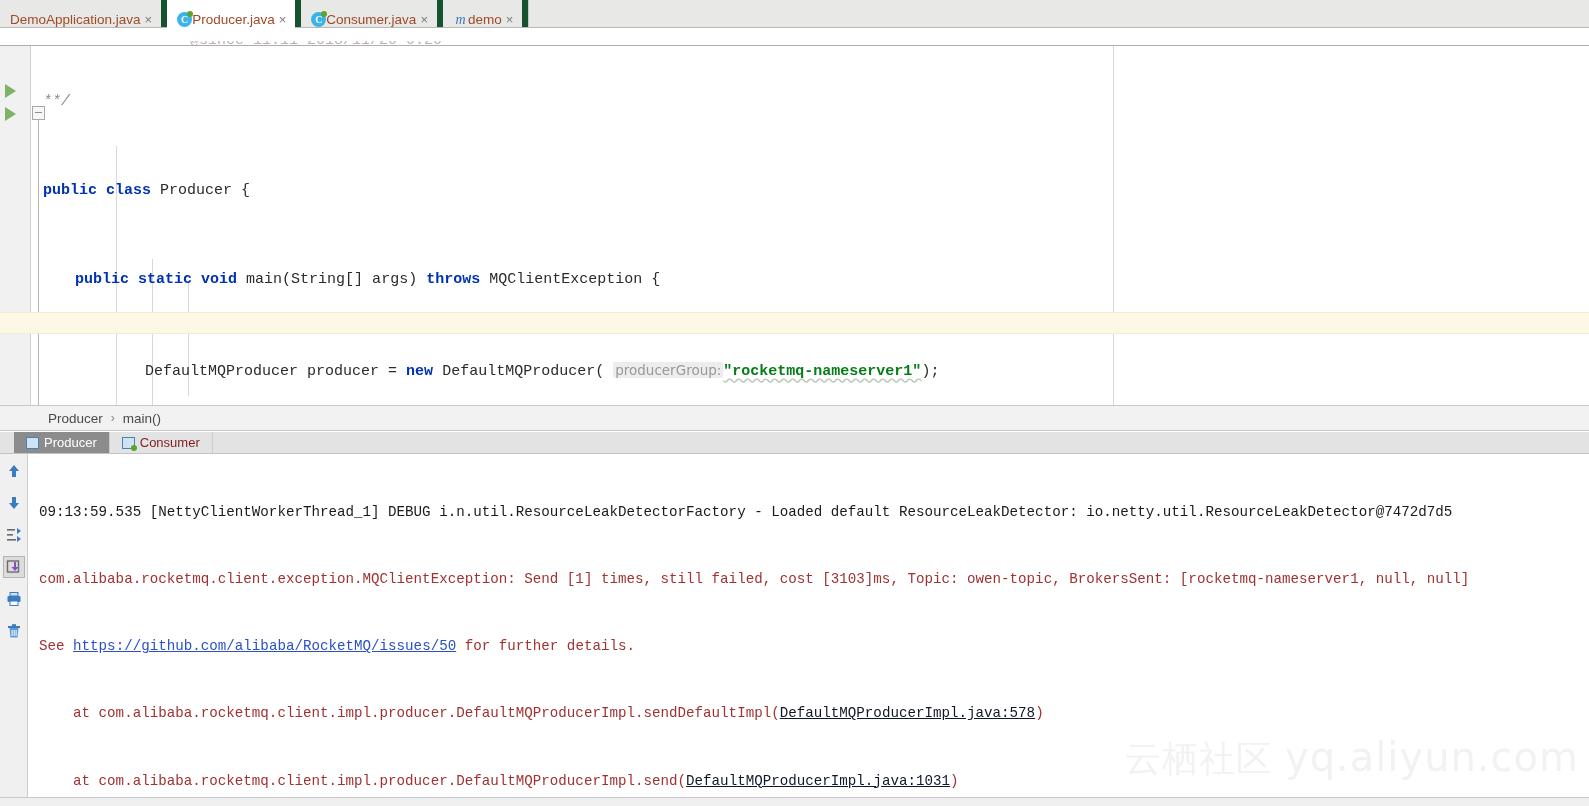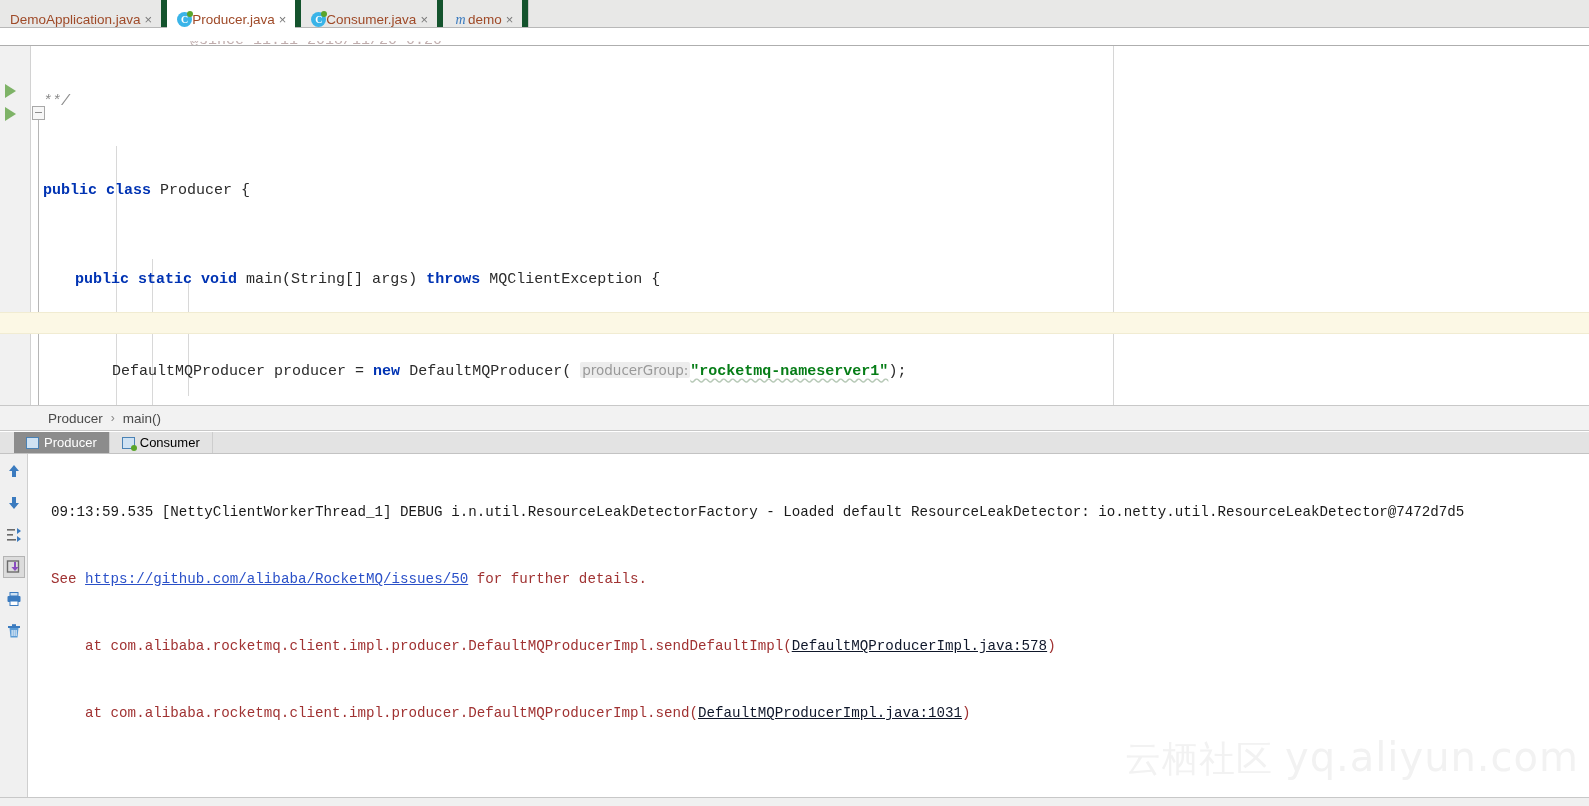--- a/index.html
+++ b/index.html
@@ -242,21 +242,21 @@
     align-items: stretch;
     padding-left: 14px;
     box-sizing: border-box;
   }
   .run-tab {
     display: flex;
     align-items: center;
     gap: 5px;
     padding: 0 12px;
     font-size: 13px;
-    color: #000000;
+    color: #7f1d1d;
     border-right: 1px solid #cdcdcd;
     background: transparent;
   }
   .run-tab.active {
     background: #8c8c8c;
     color: #ffffff;
   }
   .icon-runcfg {
     width: 13px; height: 12px;
     box-sizing: border-box;
@@ -310,21 +310,21 @@
     right: 0; bottom: 0;
     background: #ffffff;
     overflow: hidden;
     font-family: "Liberation Mono", monospace;
     font-size: 14.2px;
     line-height: 22.4px;
     white-space: pre;
     padding-top: 2px;
     box-sizing: border-box;
   }
-  .cline { height: 22.4px; padding-left: 22px; }
+  .cline { height: 22.4px; padding-left: 10px; }
   .c-debug { color: #1a1a1a; }
   .c-err   { color: #a03232; }
   .c-link  { color: #2a50c8; text-decoration: underline; margin-top: 24px; }
   .c-flink { color: #0f172a; text-decoration: underline; }
 
   
   .watermark {
     position: absolute;
     right: 10px; bottom: 22px;
     font-size: 40px;
@@ -399,21 +399,21 @@
 
     <div class="hl-band" style="top:271px"></div>
 
     <div class="code">
       <div class="ln"><span class="cmt">**/</span></div>
 
       <div class="ln"><span class="kw">public</span> <span class="kw">class</span> <span>Producer</span> <span>{</span></div>
 
       <div class="ln" style="padding-left:44px"><span class="kw">public</span> <span class="kw">static</span> <span class="kw">void</span> <span>main</span><span>(String[] args)</span> <span class="kw">throws</span> <span>MQClientException</span> <span>{</span></div>
 
-      <div class="ln" style="padding-left:81px"><span>DefaultMQProducer</span> <span>producer</span> <span>=</span> <span class="kw">new</span> <span>DefaultMQProducer(</span> <span class="hint">producerGroup:</span><span class="str wavy">"rocketmq-nameserver1"</span><span>);</span></div>
+      <div class="ln" style="padding-left:114px"><span>DefaultMQProducer</span> <span>producer</span> <span>=</span> <span class="kw">new</span> <span>DefaultMQProducer(</span> <span class="hint">producerGroup:</span><span class="str wavy">"rocketmq-nameserver1"</span><span>);</span></div>
 
       
 
       
 
       
 
       
 
       
@@ -493,20 +493,21 @@
         <rect x="6" y="1.2" width="4" height="1.8" fill="#3b7bbf"></rect>
         <rect x="5.6" y="7" width="1" height="6" fill="#ffffff"></rect>
         <rect x="7.6" y="7" width="1" height="6" fill="#ffffff"></rect>
         <rect x="9.6" y="7" width="1" height="6" fill="#ffffff"></rect>
       </svg>
     </div>
   </div>
 
   <div class="console">
     <div class="cline c-debug"><span>09:13:59.535 [NettyClientWorkerThread_1] DEBUG i.n.util.ResourceLeakDetectorFactory - Loaded default ResourceLeakDetector: io.netty.util.ResourceLeakDetector@7472d7d5</span></div>
+    <div class="cline c-err"><span>com.alibaba.rocketmq.client.exception.MQClientException: Send [1] times, still failed, cost [3103]ms, Topic: owen-topic, BrokersSent: [rocketmq-nameserver1, null, null]</span></div>
     <div class="cline c-err"><span>See </span><span class="c-link">https://github.com/alibaba/RocketMQ/issues/50</span><span> for further details.</span></div>
     <div class="cline c-err"><span>    at com.alibaba.rocketmq.client.impl.producer.DefaultMQProducerImpl.sendDefaultImpl(</span><span class="c-flink">DefaultMQProducerImpl.java:578</span><span>)</span></div>
     <div class="cline c-err"><span>    at com.alibaba.rocketmq.client.impl.producer.DefaultMQProducerImpl.send(</span><span class="c-flink">DefaultMQProducerImpl.java:1031</span><span>)</span></div>
     
     
     
     
     
     
     

